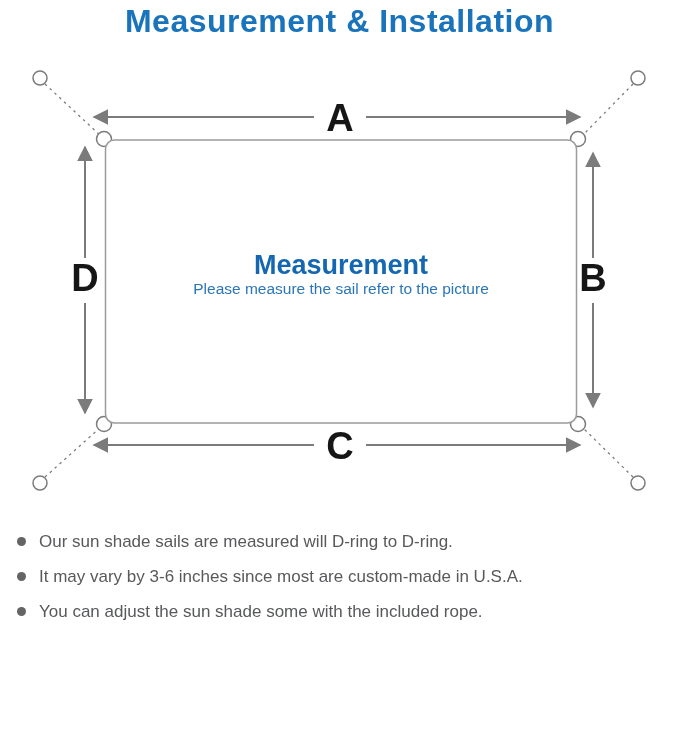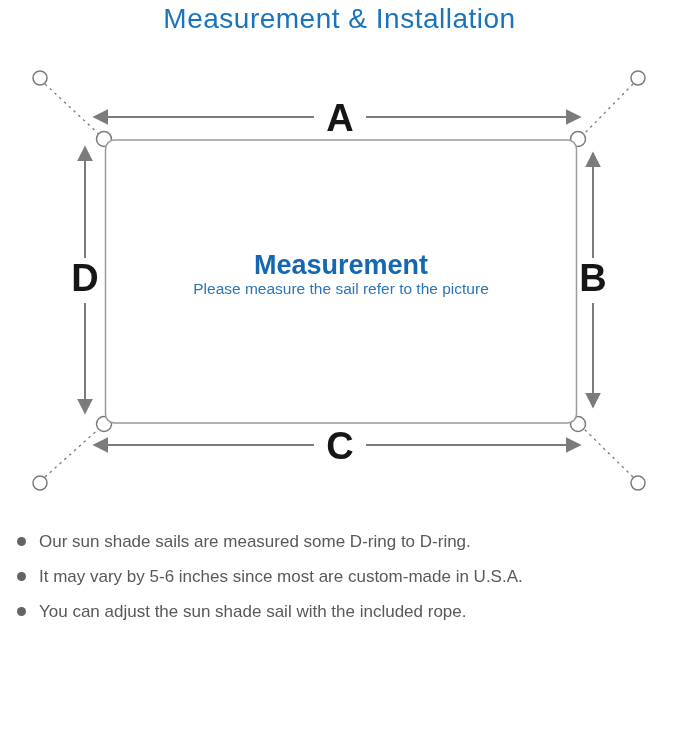--- a/index.html
+++ b/index.html
@@ -8,22 +8,22 @@
     width: 679px;
     height: 739px;
     background: #ffffff;
     overflow: hidden;
     font-family: "Liberation Sans", sans-serif;
   }
   .title {
     height: 47px;
     padding-top: 3px;
     text-align: center;
-    font-size: 28px;
-    font-weight: normal;
+    font-size: 32px;
+    font-weight: bold;
     color: var(--accent, #1a74bb);
     letter-spacing: 0.5px;
   }
   svg.diagram { display: block; }
   .dash-line  { stroke: var(--diagram_gray, #7b7b7b); stroke-width: 1.3px; stroke-dasharray: 2.5 4; fill: none; }
   .arrow-line { stroke: var(--diagram_gray, #7b7b7b); stroke-width: 2px; fill: none; }
   .sail-rect  { fill: #ffffff; stroke: #9b9b9b; stroke-width: 1.5px; }
   .ring       { fill: #ffffff; stroke: var(--diagram_gray, #7b7b7b); stroke-width: 1.5px; }
   .dim-label  { font-family: "Liberation Sans", sans-serif; font-weight: bold; font-size: 38px; fill: #161616; text-anchor: middle; }
   .center-h   { font-family: "Liberation Sans", sans-serif; font-weight: bold; font-size: 27px; fill: var(--center_heading, #1467b0); text-anchor: middle; }
@@ -99,25 +99,25 @@
     <line class="arrow-line" x1="593" y1="253" x2="593" y2="357" marker-end="url(#ah)"></line>
     <text class="dim-label" x="593" y="241">B</text>
 
     <text class="center-h" x="341" y="224">Measurement</text>
     <text class="center-s" x="341" y="244">Please measure the sail refer to the picture</text>
   </svg>
 
   <ul class="notes">
     <li class="note">
       <span class="bullet"></span>
-      <span class="note-text">Our sun shade sails are measured some D-ring to D-ring.</span>
+      <span class="note-text">Our sun shade sails are measured will D-ring to D-ring.</span>
     </li>
     <li class="note">
       <span class="bullet"></span>
-      <span class="note-text">It may vary by 5-6 inches since most are custom-made in U.S.A.</span>
+      <span class="note-text">It may vary by 3-6 inches since most are custom-made in U.S.A.</span>
     </li>
     <li class="note">
       <span class="bullet"></span>
-      <span class="note-text">You can adjust the sun shade sail with the included rope.</span>
+      <span class="note-text">You can adjust the sun shade some with the included rope.</span>
     </li>
   </ul>
 
 </div>
 
 </body></html>

